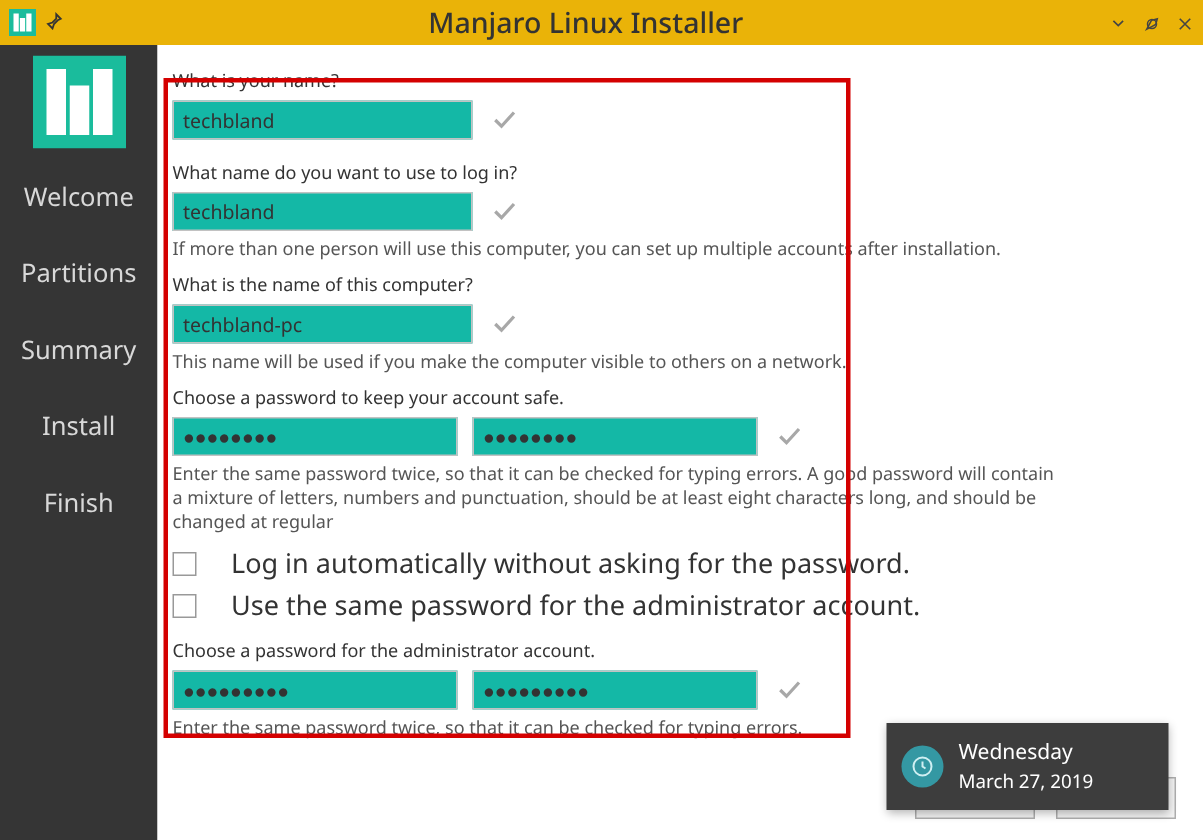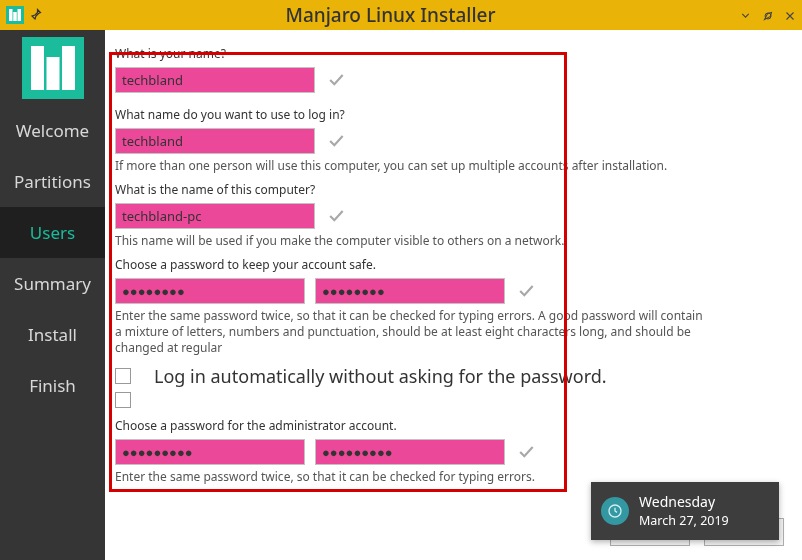--- a/index.html
+++ b/index.html
@@ -18,21 +18,21 @@
   .logo { height: 75px; display:flex; align-items:center; justify-content:center; }
   .sidebar-item { padding: 14px 12px; color: #d8d8d8; cursor: pointer; font-size: 17px; }
   .sidebar-item.active { background: #1f1f1f; color: #1abc9c; }
 
   .content { flex: 1; background: #fff; position: relative; padding: 10px 26px 10px 4px; color: #333; }
   .inner { padding: 0 0 0 6px; }
   .highlight-box { position:absolute; border:3px solid #d40000; pointer-events:none; left:109px; top:52px; width:458px; height:440px; z-index:5;}
 
   .q-label { font-size: 12px; color: #333; margin: 6px 0 4px 0; line-height:1.4; }
   .row { display: flex; align-items: center; gap: 10px; }
-  .tf { height: 26px; width: 200px; border: 1px solid #c2c2c2; background:#ec4899; padding: 2px 6px; font-size: 13px; color:#333; }
+  .tf { height: 26px; width: 200px; border: 1px solid #c2c2c2; background:#14b8a6; padding: 2px 6px; font-size: 13px; color:#333; }
   .hint { font-size: 12px; color: #555; margin: 4px 0 8px 0; line-height:1.35; max-width:680px; }
   .check { display:flex; align-items:center; justify-content:center; width:22px; height:22px; }
   .check svg { stroke: #a8a8a8; }
   .cb-row { display:flex; align-items:center; gap:23px; margin:4px 0; font-size:18px; }
   .cb { width:16px; height:16px; border:1px solid #999; background:#fff; }
 
   .footer { position:absolute; bottom:14px; right:18px; display:flex; gap:14px; }
   .btn { width:80px; height:28px; border:1px solid #aeaeae; background:#f3f3f3; font-size:13px; color:#333; display:flex; align-items:center; justify-content:center; cursor:pointer; }
   .btn.disabled { color:#aaa; }
 
@@ -81,21 +81,20 @@
     <div class="logo">
       <svg width="62" height="62" viewBox="0 0 62 62">
           <rect width="62" height="62" fill="#1abc9c"></rect>
           <rect x="9" y="9" width="13" height="44" fill="#fff"></rect>
           <rect x="24.5" y="20" width="13" height="33" fill="#fff"></rect>
           <rect x="40" y="9" width="13" height="44" fill="#fff"></rect>
         </svg>
     </div>
     <div class="sidebar-item">Welcome</div>
     <div class="sidebar-item">Partitions</div>
-    <div class="sidebar-item active">Users</div>
     <div class="sidebar-item">Summary</div>
     <div class="sidebar-item">Install</div>
     <div class="sidebar-item">Finish</div>
   </div>
 
   <div class="content">
     <div class="inner">
       <div class="q-label">What is your name?</div>
       <div class="row">
         <input class="tf" value="techbland" style="">
@@ -139,20 +138,21 @@
           </span>
       </div>
       <div class="hint" style="max-width:590px">Enter the same password twice, so that it can be checked for typing errors. A good password will contain a mixture of letters, numbers and punctuation, should be at least eight characters long, and should be changed at regular</div>
 
       <div class="cb-row">
         <span class="cb"></span>
         <span>Log in automatically without asking for the password.</span>
       </div>
       <div class="cb-row">
         <span class="cb"></span>
+        <span>Use the same password for the administrator account.</span>
       </div>
 
       <div class="q-label" style="margin-top:10px">Choose a password for the administrator account.</div>
       <div class="row">
         <input class="tf" style="width: 190px;" value="●●●●●●●●●">
         <input class="tf" style="width: 190px;" value="●●●●●●●●●">
         <span class="check">
             <svg width="20" height="20" viewBox="0 0 24 24" fill="none" stroke-width="2.6">
               <path d="M5 12l5 5L20 6"></path>
             </svg>

